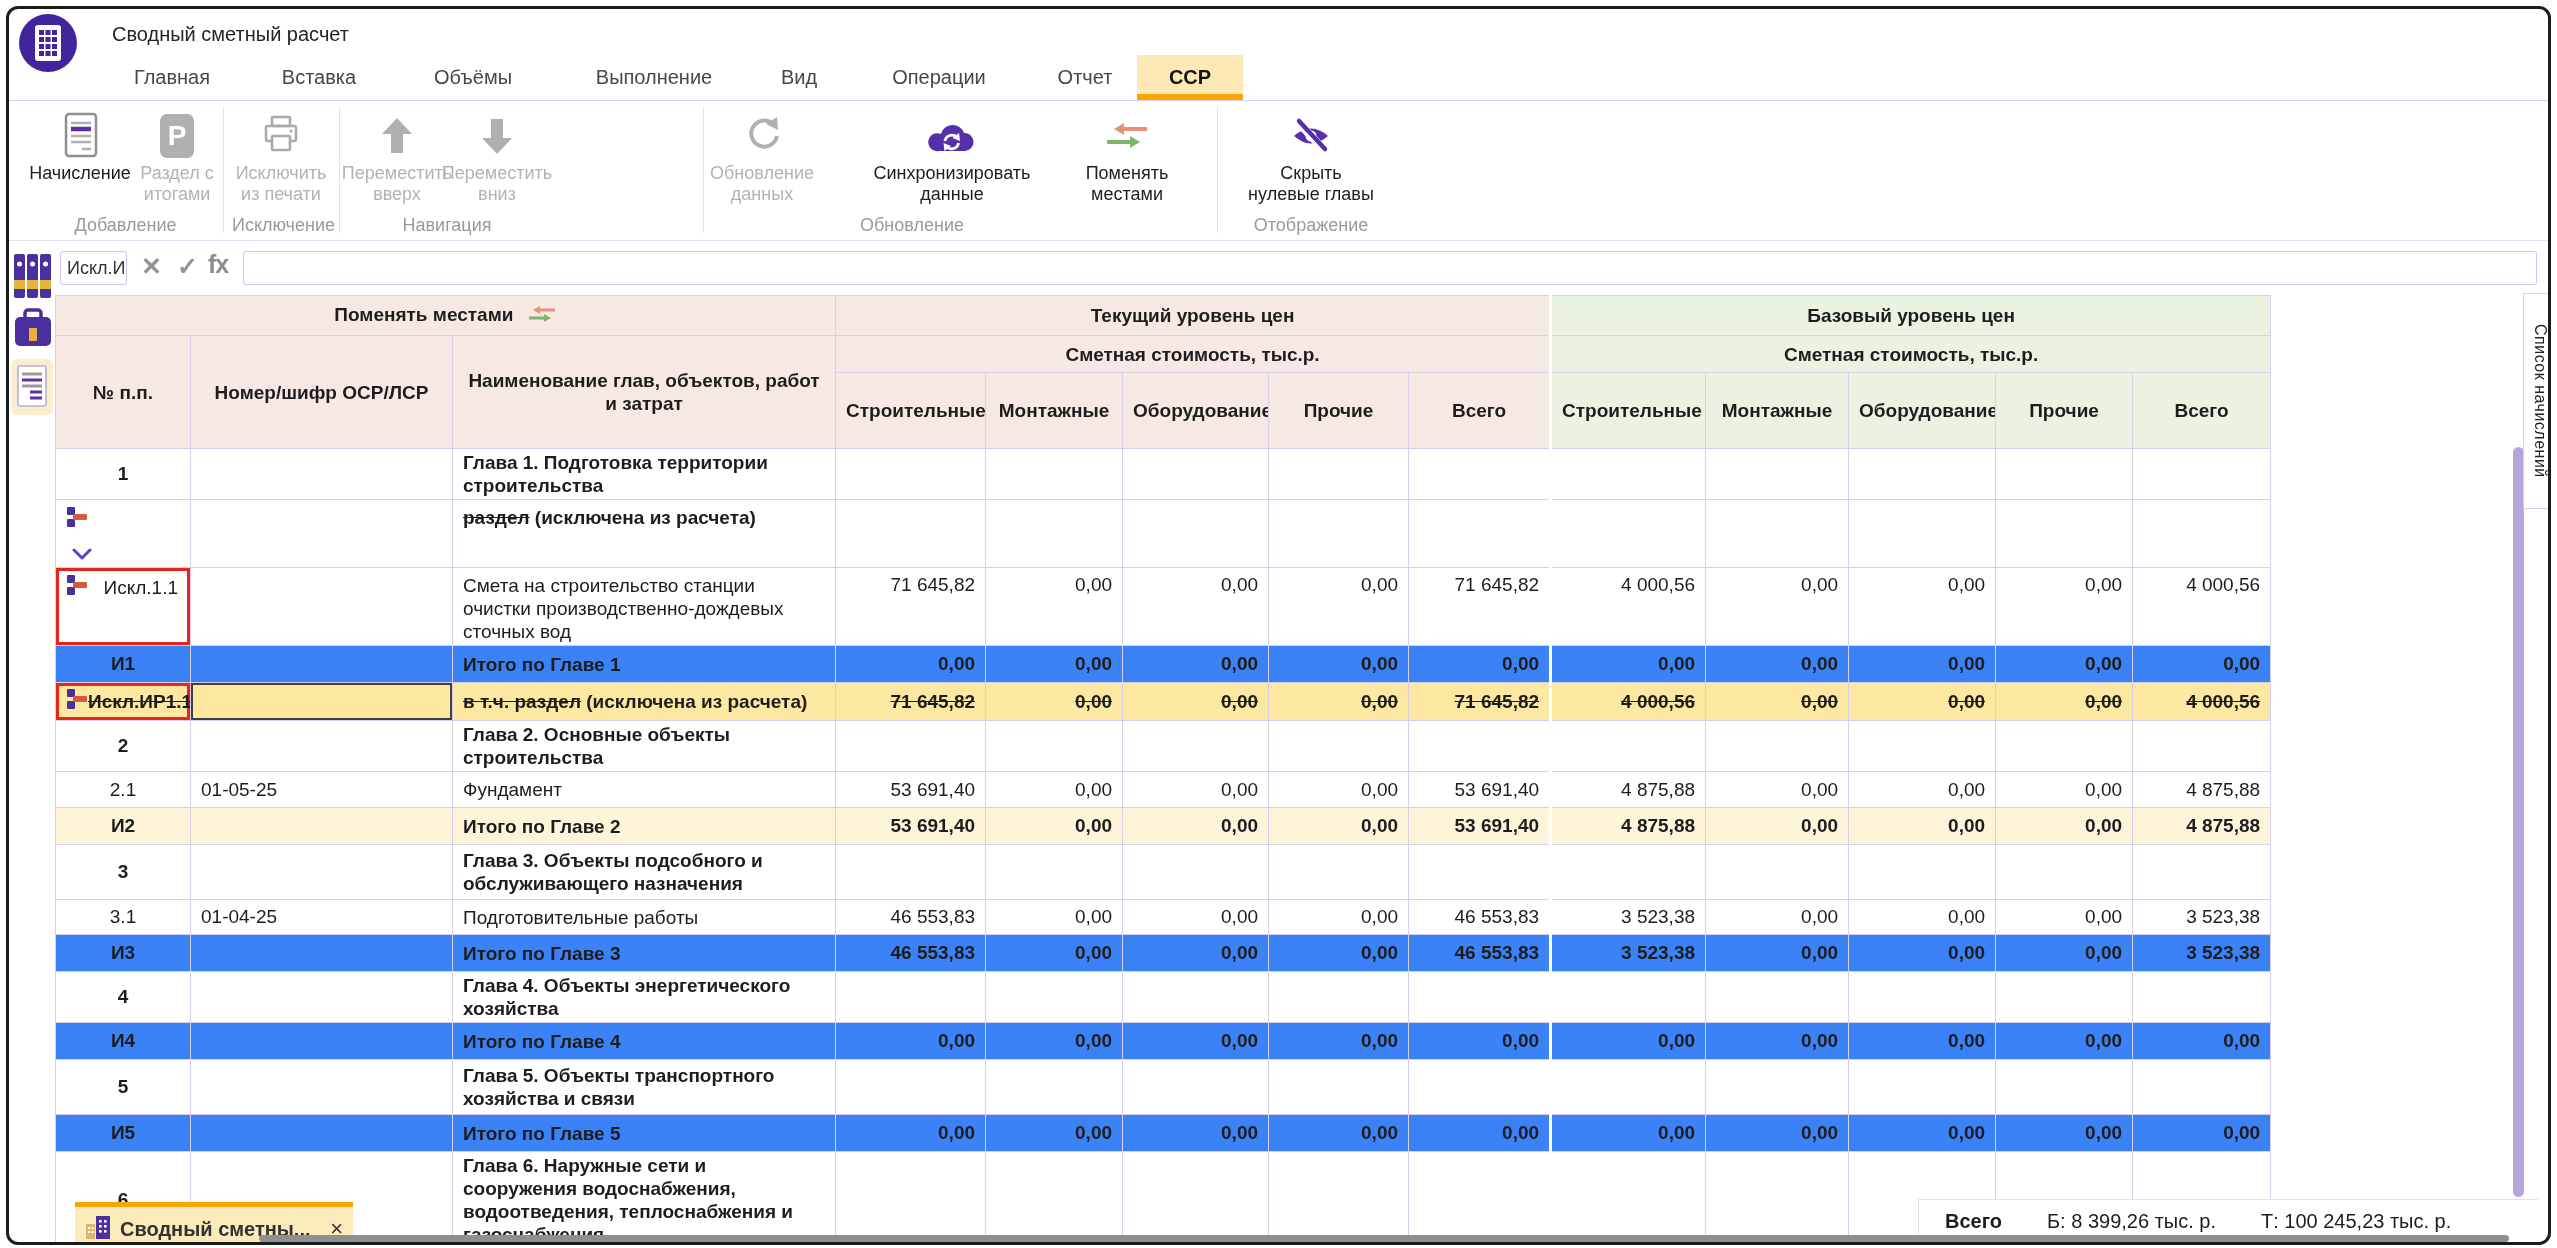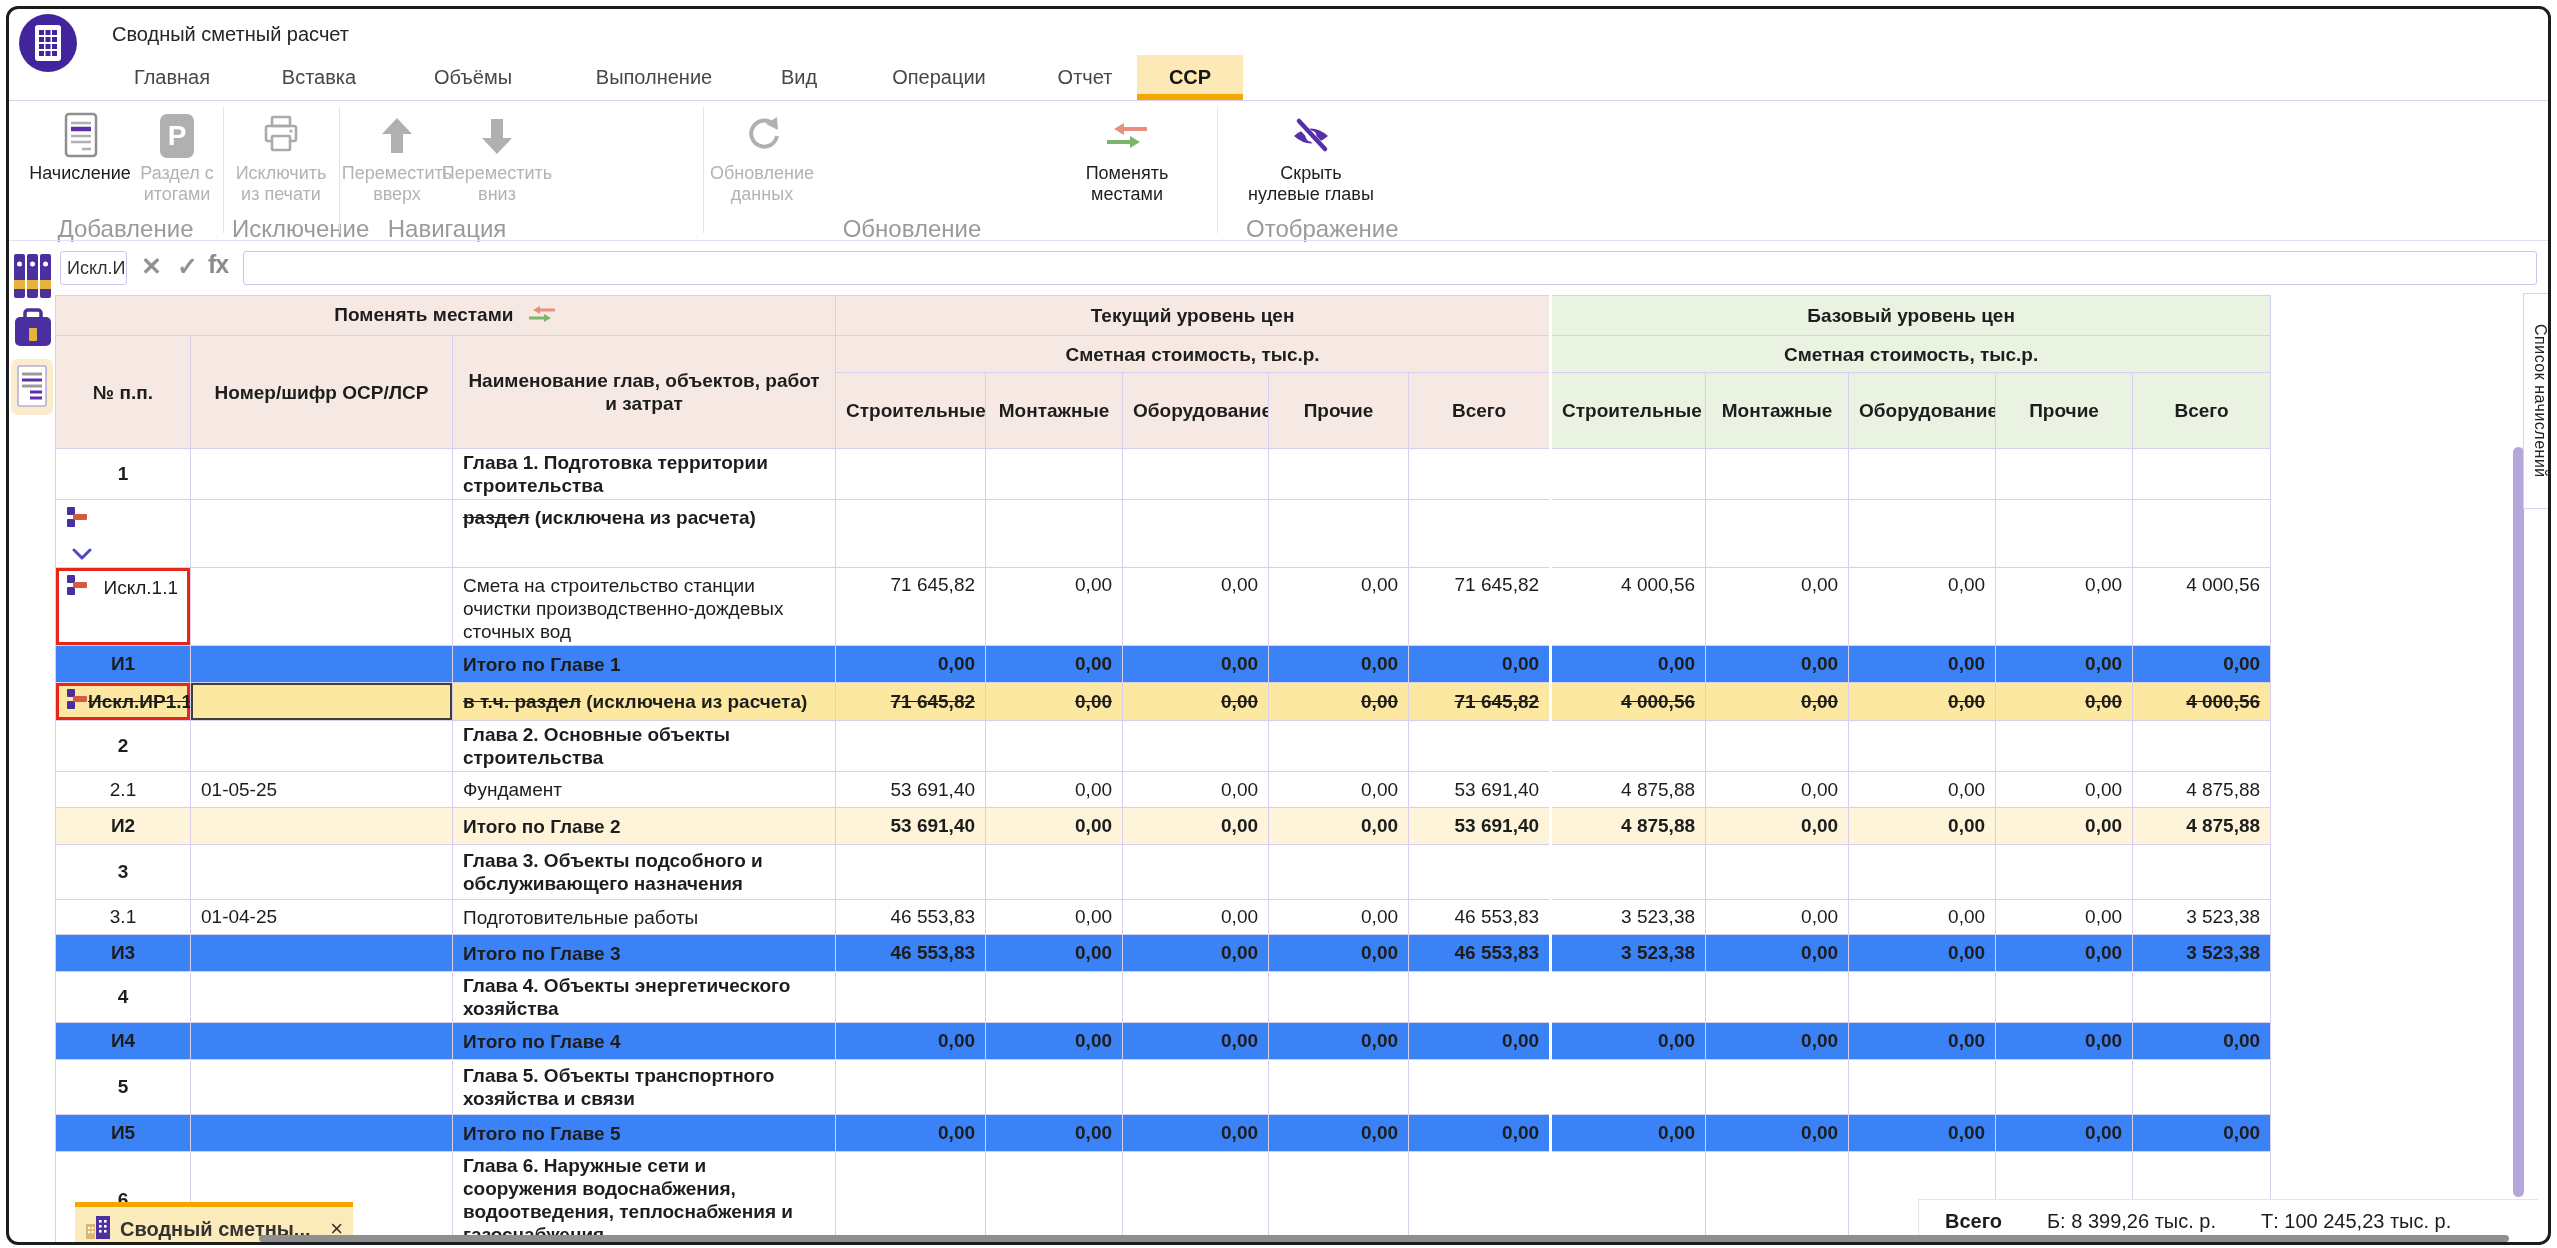--- a/index.html
+++ b/index.html
@@ -11,21 +11,21 @@
   .apptitle{position:absolute;left:103px;top:14px;font-size:20px;font-weight:500;color:#252525;white-space:nowrap;}
   .tab{position:absolute;top:46px;height:45px;line-height:45px;text-align:center;font-size:20px;color:#474747;cursor:default;}
   .tab.active{background:#fce9b6;font-weight:bold;color:#151515;}
   .tab .bar{position:absolute;left:0;right:0;bottom:0;height:6px;background:#f7a600;}
   .hdr-divider{position:absolute;left:0;right:0;top:91px;height:1px;background:#d9cdf0;}
 
   
   .rbtn{position:absolute;top:100px;display:flex;flex-direction:column;align-items:center;text-align:center;font-size:18px;line-height:21px;color:#1e1e1e;}
   .rbtn .ric{height:54px;display:flex;align-items:center;justify-content:center;}
   .rbtn.disabled{color:#b3b3b3;}
-  .rcaption{position:absolute;top:206px;text-align:center;font-size:24px;color:#9a9a9a;}
+  .rcaption{position:absolute;top:206px;text-align:center;font-size:18px;color:#9a9a9a;}
   .rdiv{position:absolute;top:98px;height:126px;width:1px;background:#e6dff4;}
   .ribbon-divider{position:absolute;left:0;right:0;top:231px;height:1px;background:#e6dff4;}
 
   
   .namebox{position:absolute;left:51px;top:242px;width:67px;height:34px;border:1px solid #cfc3ea;border-radius:3px;font-size:18px;padding:0 0 0 6px;overflow:hidden;white-space:nowrap;font-family:"Liberation Sans",sans-serif;box-sizing:border-box;color:#333;}
   .fbtn{position:absolute;top:243px;font-size:25px;color:#939393;font-weight:bold;cursor:default;}
   .fxl{position:absolute;left:199px;top:241px;font-size:25px;color:#8c8c8c;font-weight:bold;letter-spacing:-1px;}
   .fml{position:absolute;left:234px;top:242px;width:2294px;height:34px;border:1px solid #cfc3ea;border-radius:3px;box-sizing:border-box;font-size:18px;padding:0 8px;}
 
   
@@ -169,20 +169,32 @@
   <div class="rdiv" style="left:694px"></div>
 
   <div class="rbtn disabled" style="left:703px;width:100px">
     <span class="ric">
       <svg width="44" height="44" viewBox="0 0 44 44">
           <path d="M33 10 a13 13 0 1 0 4 12" fill="none" stroke="#b0b0b0" stroke-width="4"></path>
           <polygon points="37,3 38,16 26,10" fill="#b0b0b0"></polygon>
         </svg>
     </span>
     <span>Обновление данных</span>
+  </div>
+  <div class="rbtn" style="left:843px;width:200px">
+    <span class="ric">
+      <svg width="54" height="42" viewBox="0 0 54 42">
+          <path d="M14 36 a9 9 0 1 1 2-17 a12 12 0 0 1 23-1 a8 8 0 0 1 1 18 Z" fill="#5630a8"></path>
+          <path d="M20 26 a7 7 0 0 1 12.5-3" fill="none" stroke="#fff" stroke-width="2.8"></path>
+          <polygon points="34,18 35,26 27.5,23" fill="#fff"></polygon>
+          <path d="M33.5 28 a7 7 0 0 1 -12.5 3" fill="none" stroke="#fff" stroke-width="2.8"></path>
+          <polygon points="19.5,36 18.5,28 26,31" fill="#fff"></polygon>
+        </svg>
+    </span>
+    <span>Синхронизировать данные</span>
   </div>
   <div class="rbtn" style="left:1061px;width:114px">
     <span class="ric">
       <svg width="46" height="30" viewBox="0 0 46 30">
           <line x1="43" y1="8" x2="20" y2="8" stroke="#e8907e" stroke-width="4"></line>
           <polygon points="20,2 10,8 20,14" fill="#e8907e"></polygon>
           <line x1="3" y1="21" x2="26" y2="21" stroke="#7cb56b" stroke-width="4"></line>
           <polygon points="26,15 36,21 26,27" fill="#7cb56b"></polygon>
         </svg>
     </span>

